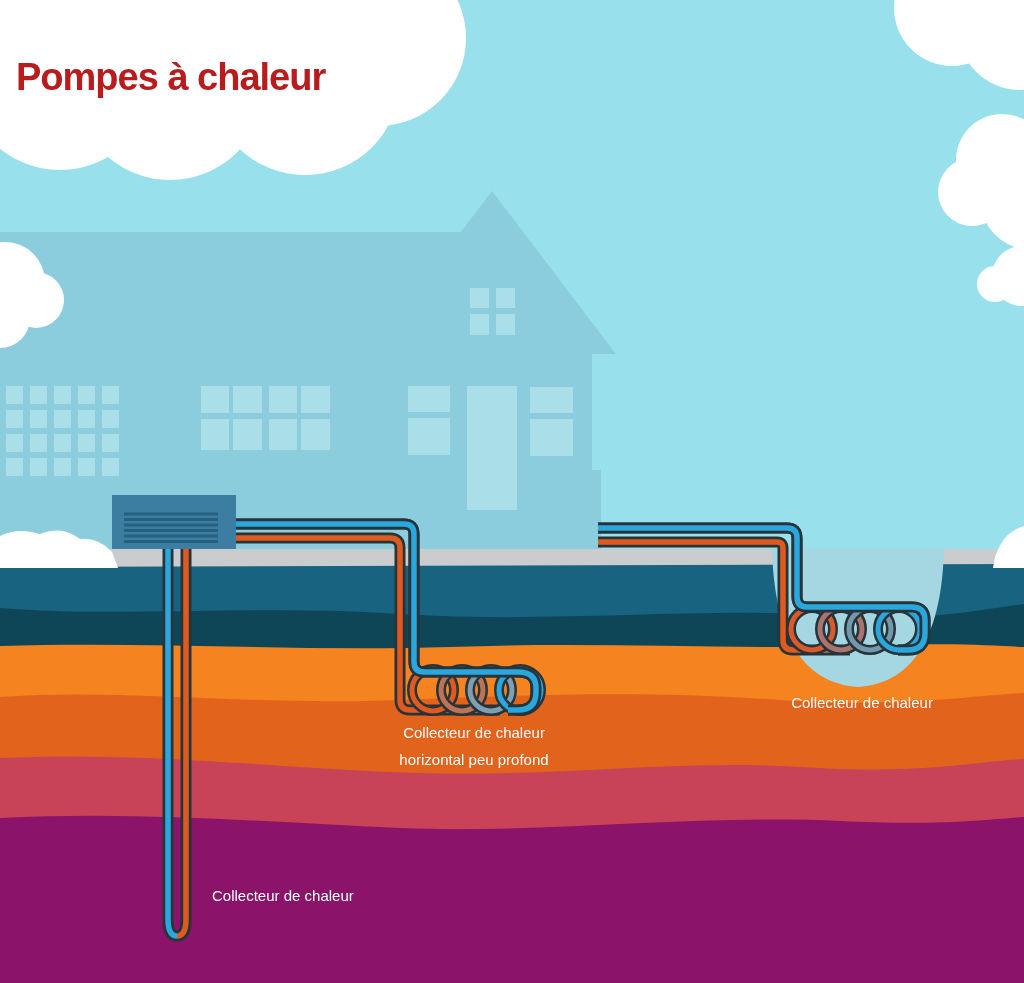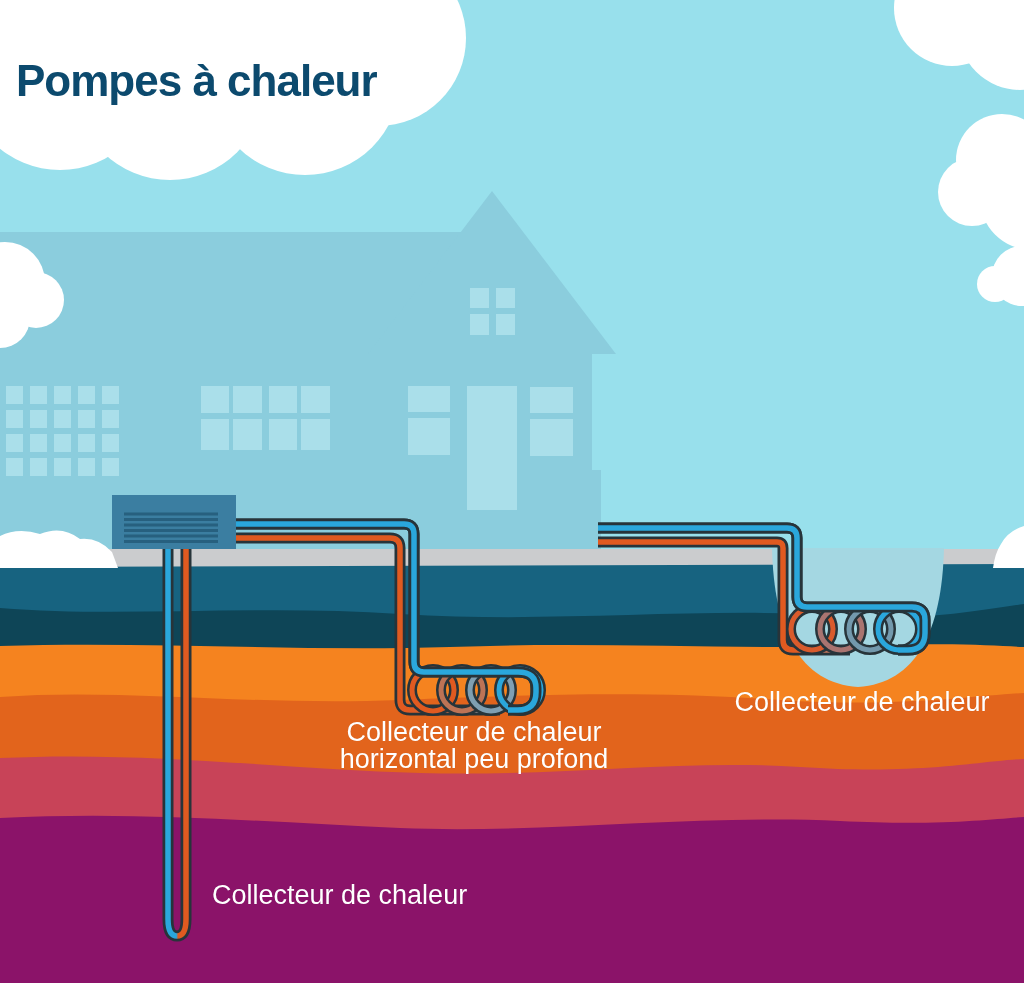--- a/index.html
+++ b/index.html
@@ -4,26 +4,26 @@
 <style>
   html,body { margin:0; padding:0; background:#e9eef0; }
   #stage {
     position:relative; width:1024px; height:983px; overflow:hidden;
     font-family:"Liberation Sans", sans-serif;
     background:#98e0ec;
   }
   #scene { position:absolute; left:0; top:0; }
   .title {
     position:absolute; left:16px; top:56px;
-    font-size:44px; font-weight:bold; color:#0c4a6e; letter-spacing:-1px;
+    font-size:38px; font-weight:bold; color:#b91c1c; letter-spacing:-1px;
     white-space:nowrap;
     text-align:center;
   }
   .label {
-    position:absolute; color:#ffffff; font-size:27px; line-height:27px;
+    position:absolute; color:#ffffff; font-size:15px; line-height:27px;
     text-shadow:0 0 1px rgba(0,0,0,0.12);
   }
   .label.center { text-align:center; }
   .label div { white-space:nowrap; }
 </style>
 </head>
 <body>
 
 <div id="stage">
 

